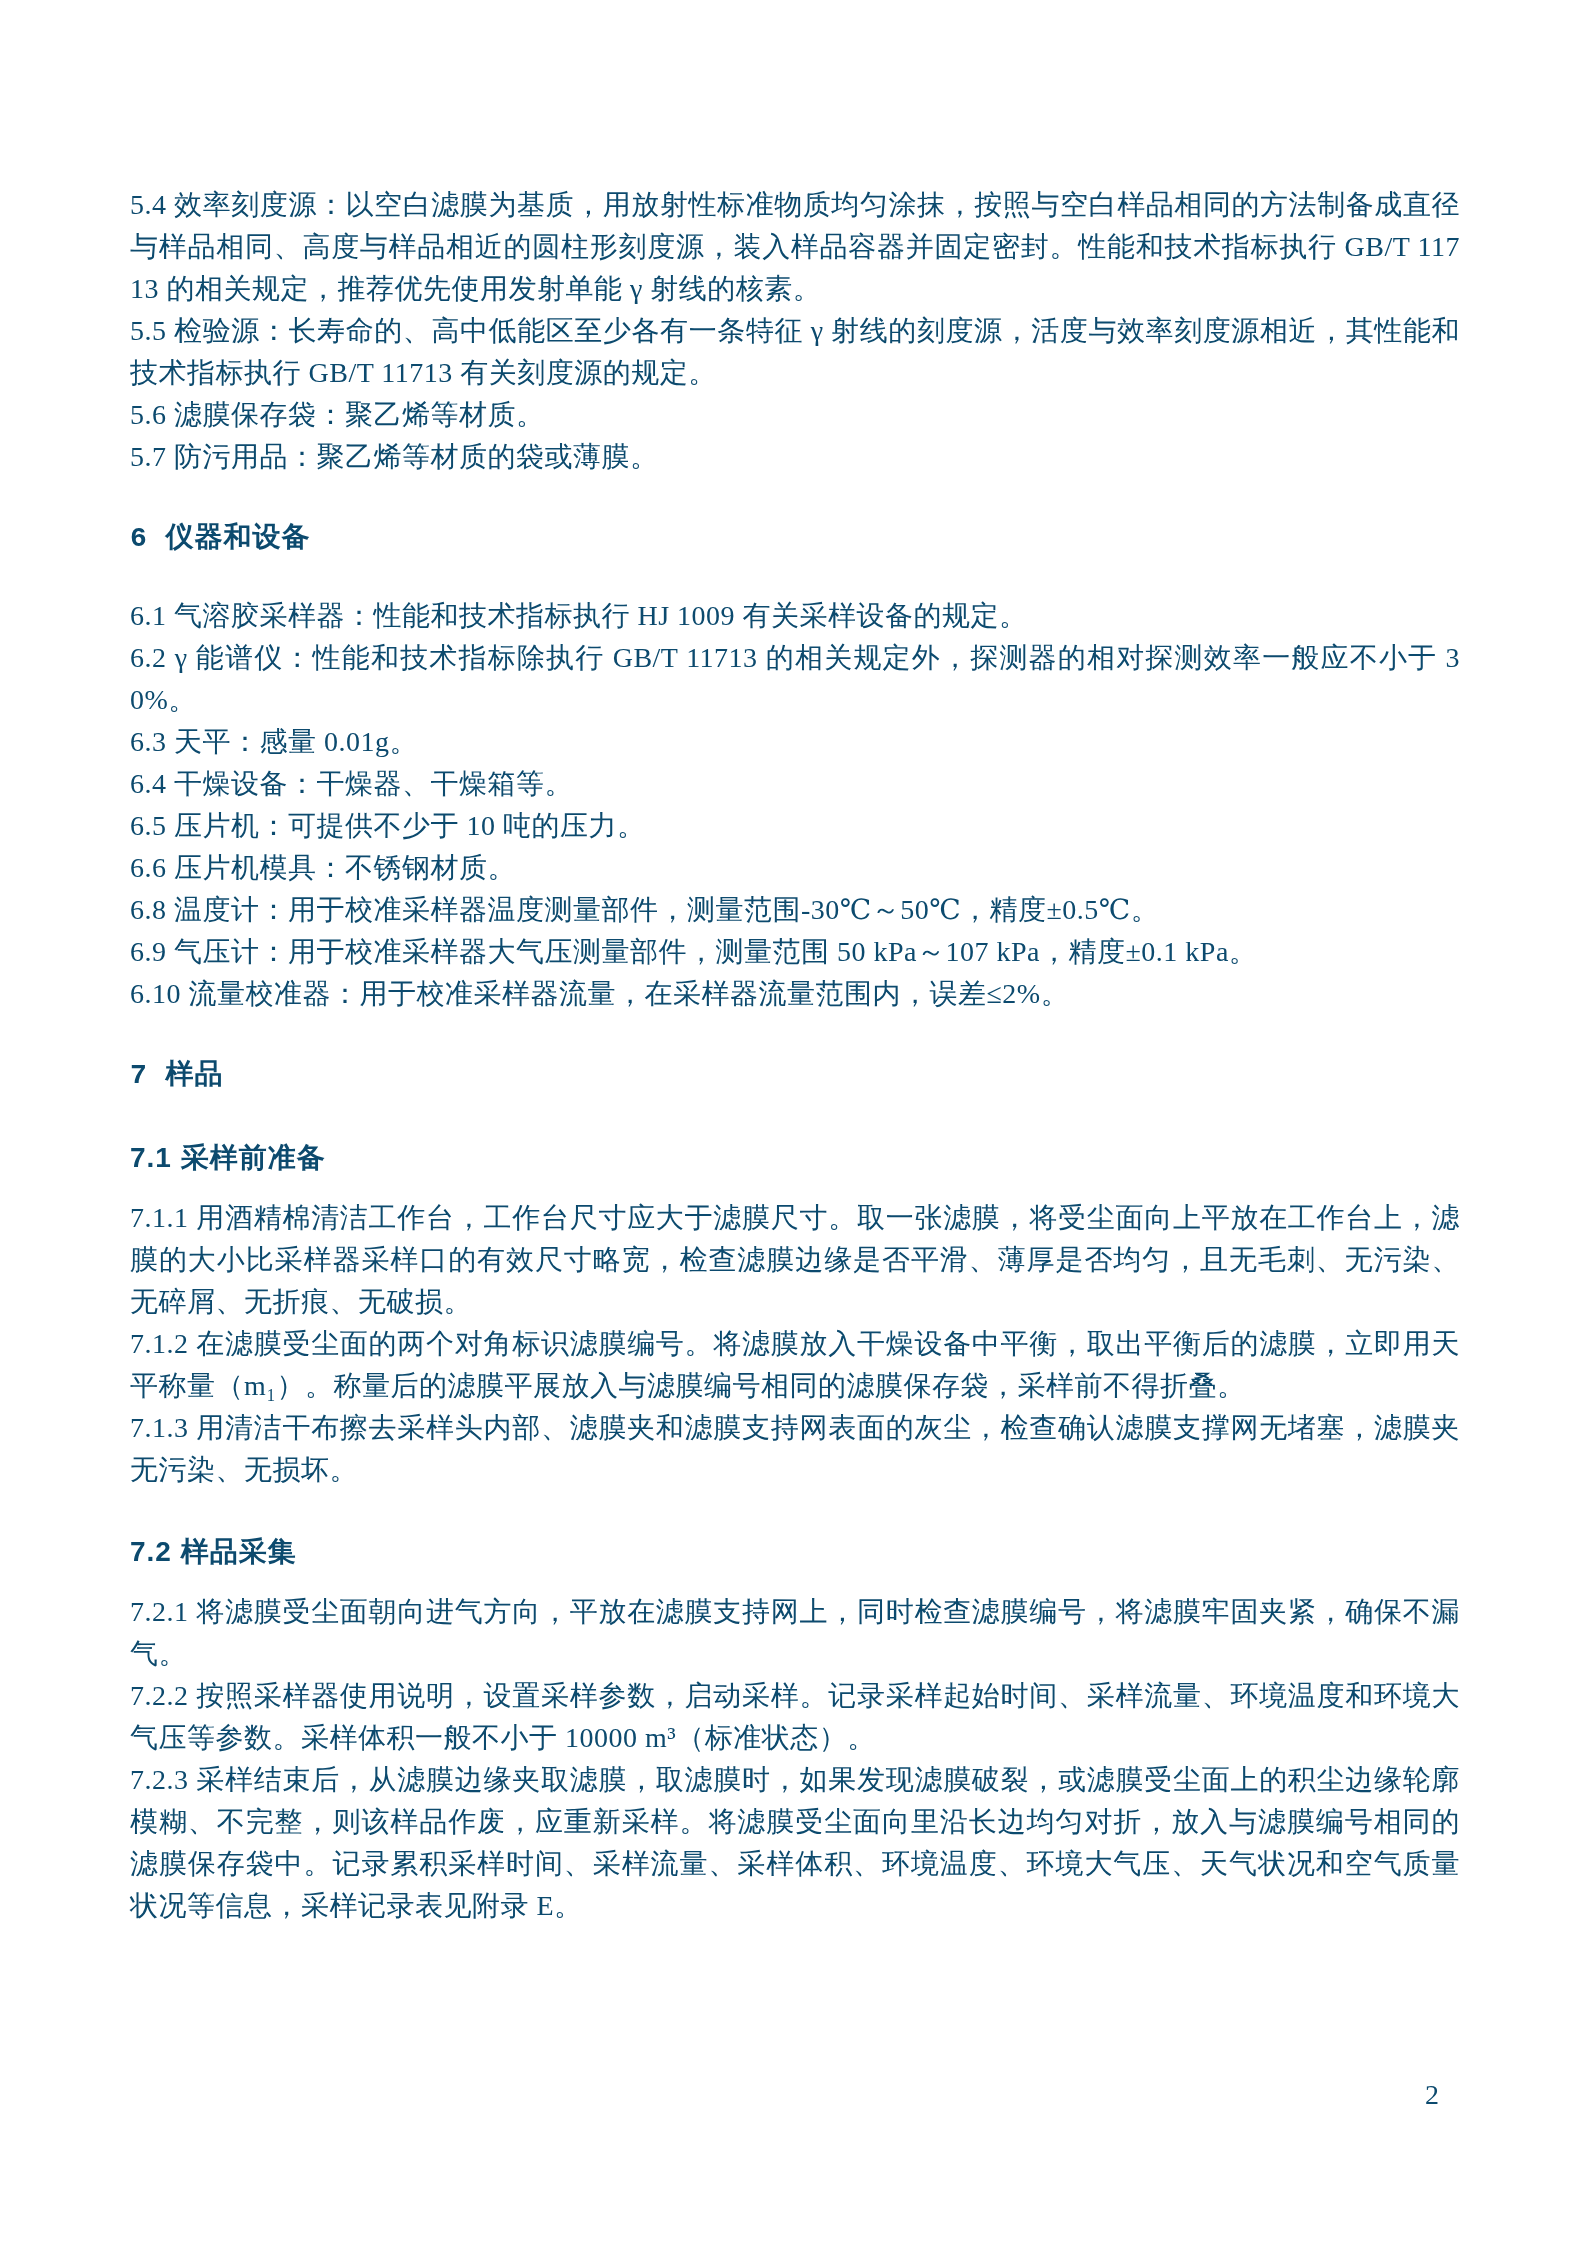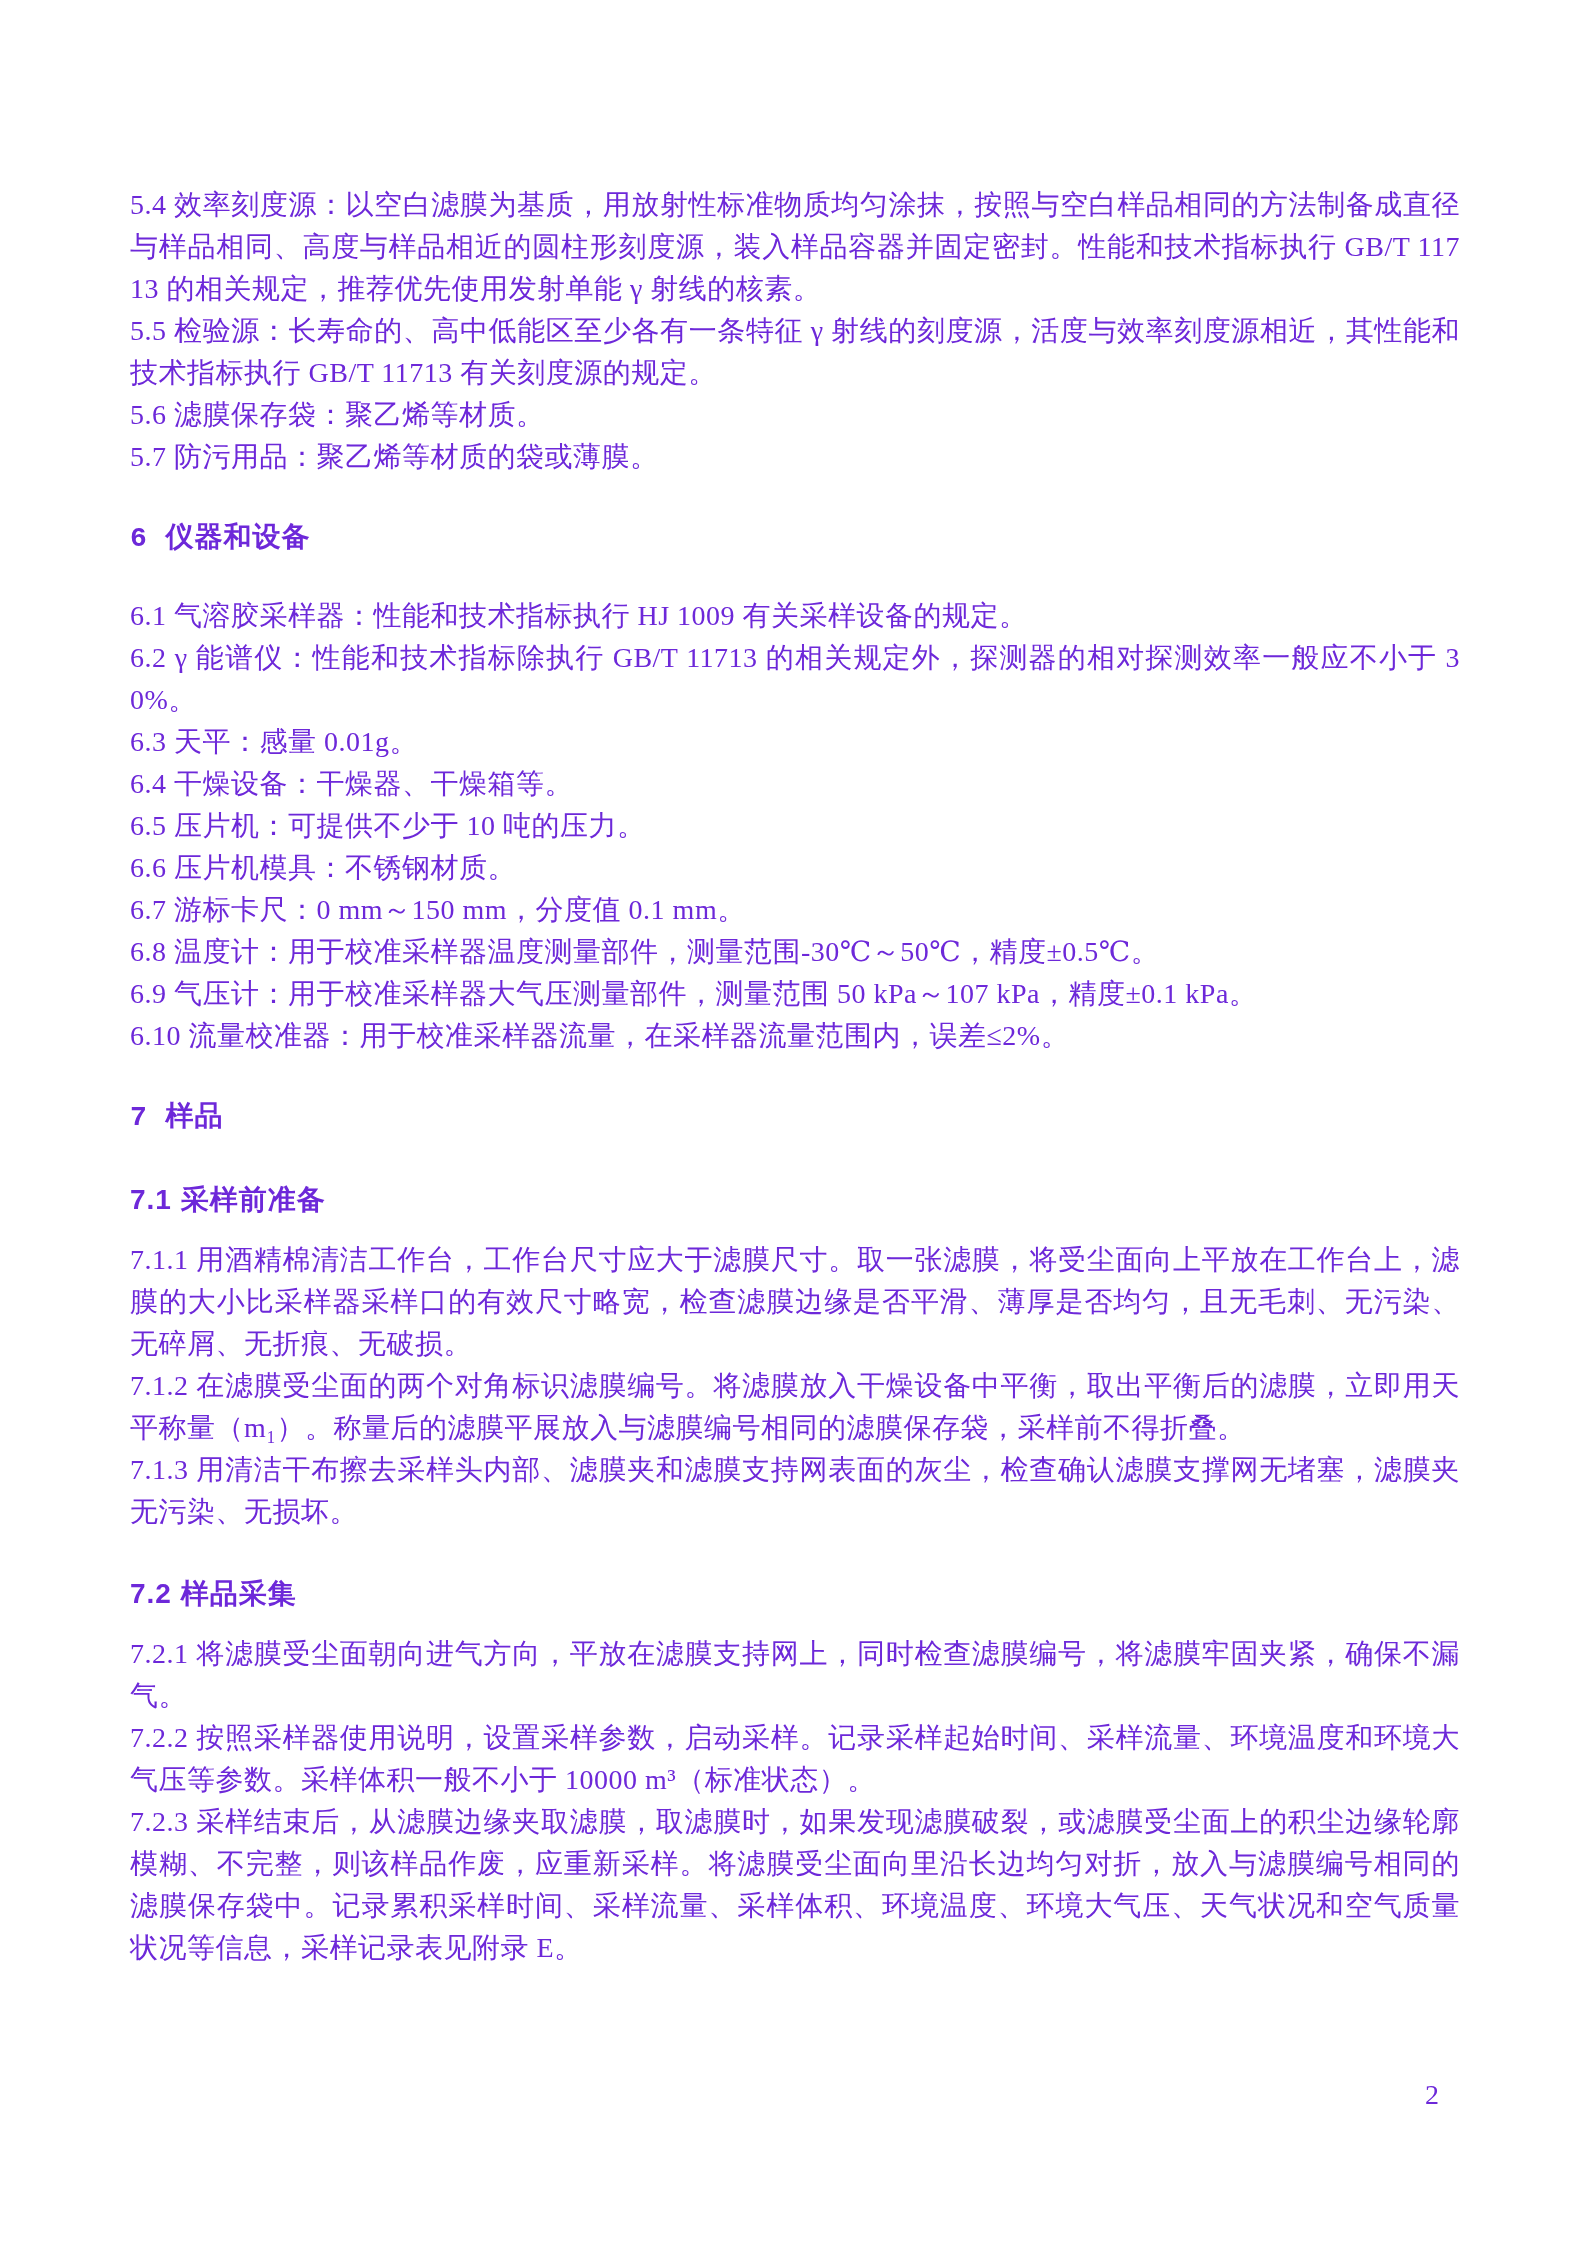--- a/index.html
+++ b/index.html
@@ -7,21 +7,21 @@
     padding: 0;
     background: #ffffff;
   }
   .page {
     position: relative;
     width: 1587px;
     height: 2245px;
     background: #ffffff;
     overflow: hidden;
     font-family: "Liberation Serif", "DejaVu Serif", serif;
-    color: #6d28d9;
+    color: #0c4a6e;
   }
   .content {
     padding: 184px 127px 0 130px;
   }
   p.body-para {
     margin: 0;
     font-size: 28px;
     line-height: 42px;
     text-align: justify;
     text-justify: inter-ideograph;
@@ -64,21 +64,20 @@
     <p class="body-para">5.7 防污用品：聚乙烯等材质的袋或薄膜。</p>
 
     <h1 class="sec-heading">6 仪器和设备</h1>
 
     <p class="body-para">6.1 气溶胶采样器：性能和技术指标执行 HJ 1009 有关采样设备的规定。</p>
     <p class="body-para">6.2 γ 能谱仪：性能和技术指标除执行 GB/T 11713 的相关规定外，探测器的相对探测效率一般应不小于 30%。</p>
     <p class="body-para">6.3 天平：感量 0.01g。</p>
     <p class="body-para">6.4 干燥设备：干燥器、干燥箱等。</p>
     <p class="body-para">6.5 压片机：可提供不少于 10 吨的压力。</p>
     <p class="body-para">6.6 压片机模具：不锈钢材质。</p>
-    <p class="body-para">6.7 游标卡尺：0 mm～150 mm，分度值 0.1 mm。</p>
     <p class="body-para">6.8 温度计：用于校准采样器温度测量部件，测量范围-30℃～50℃，精度±0.5℃。</p>
     <p class="body-para">6.9 气压计：用于校准采样器大气压测量部件，测量范围 50 kPa～107 kPa，精度±0.1 kPa。</p>
     <p class="body-para">6.10 流量校准器：用于校准采样器流量，在采样器流量范围内，误差≤2%。</p>
 
     <h1 class="sec-heading">7 样品</h1>
 
     <h2 class="sub-heading">7.1 采样前准备</h2>
 
     <p class="body-para">7.1.1 用酒精棉清洁工作台，工作台尺寸应大于滤膜尺寸。取一张滤膜，将受尘面向上平放在工作台上，滤膜的大小比采样器采样口的有效尺寸略宽，检查滤膜边缘是否平滑、薄厚是否均匀，且无毛刺、无污染、无碎屑、无折痕、无破损。</p>
     <p class="body-para">7.1.2 在滤膜受尘面的两个对角标识滤膜编号。将滤膜放入干燥设备中平衡，取出平衡后的滤膜，立即用天平称量（m₁）。称量后的滤膜平展放入与滤膜编号相同的滤膜保存袋，采样前不得折叠。</p>

